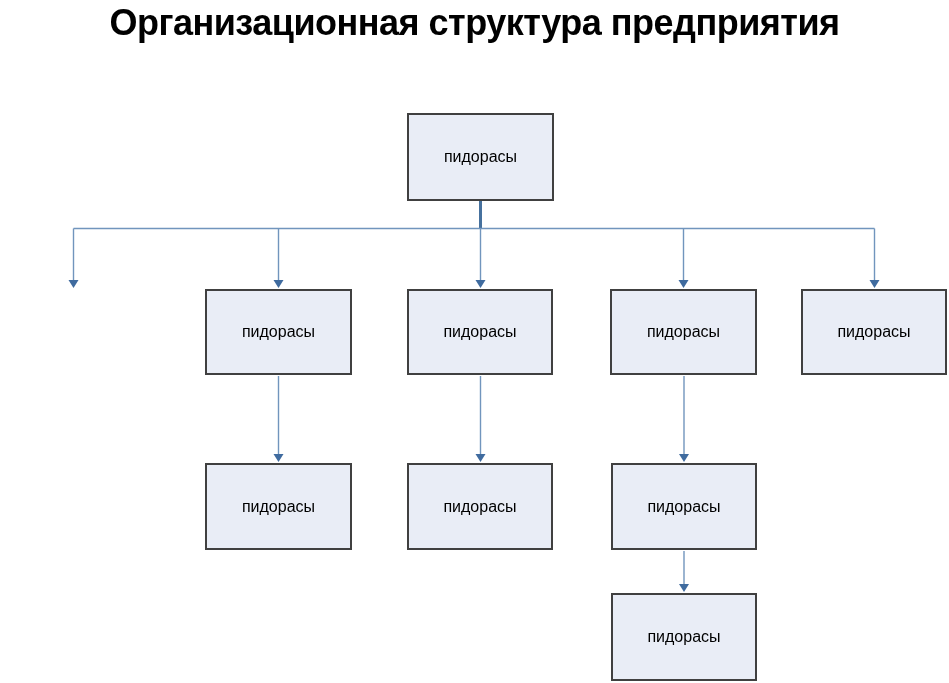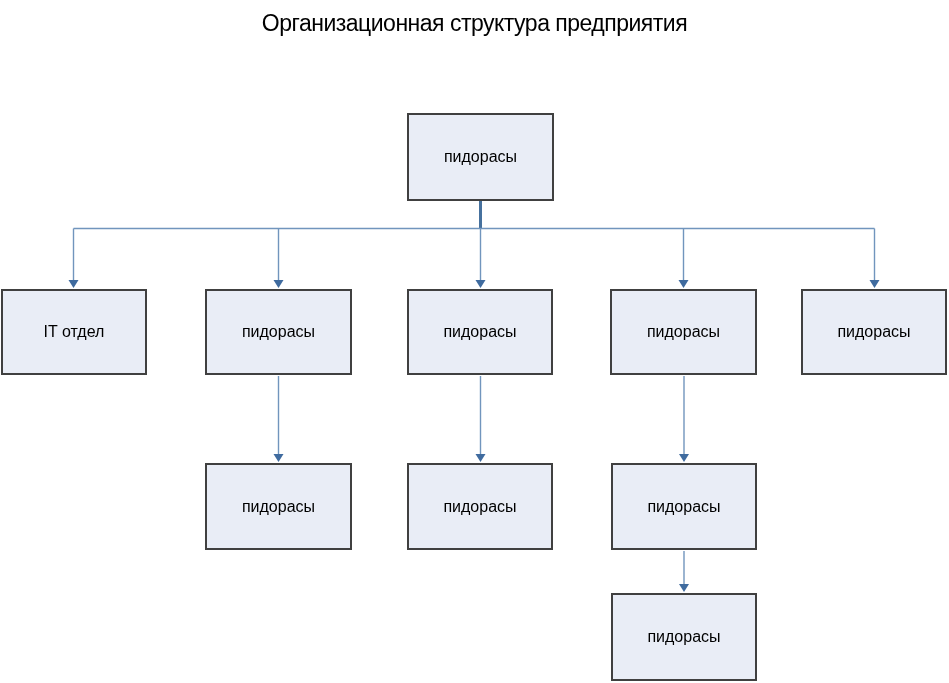--- a/index.html
+++ b/index.html
@@ -16,28 +16,28 @@
   .canvas {
     position: relative;
     width: 949px;
     height: 683px;
     background: var(--background);
     font-family: "Liberation Sans", sans-serif;
     overflow: hidden;
   }
   .diagram-title {
     position: absolute;
-    top: 10px;
+    top: 2px;
     left: 0;
     width: 100%;
     text-align: center;
-    font-size: 23px;
+    font-size: 36px;
     letter-spacing: -0.5px;
     color: var(--text);
-    font-weight: 400;
+    font-weight: 700;
     white-space: nowrap;
   }
   .connectors {
     position: absolute;
     top: 0; left: 0;
     width: 949px; height: 683px;
   }
   .conn { stroke: var(--connector-thin); stroke-width: 1.4; fill: none; }
   .stem { stroke: var(--connector-thick); stroke-width: 3; fill: none; }
   .arrowhead { fill: var(--arrowhead); stroke: none; }
@@ -85,23 +85,20 @@
     <polygon class="arrowhead" points="679,454 689,454 684,462"></polygon>
 
     <line class="conn" x1="684" y1="551" x2="684" y2="585"></line>
     <polygon class="arrowhead" points="679,584 689,584 684,592"></polygon>
   </svg>
 
   <div class="node" style="left:407px; top:113px; width:147px; height:88px;">
     <span>пидорасы</span>
   </div>
 
-  <div class="node" style="left:1px; top:289px; width:146px; height:86px;">
-    <span>IT отдел</span>
-  </div>
   <div class="node" style="left:205px; top:289px; width:147px; height:86px;">
     <span>пидорасы</span>
   </div>
   <div class="node" style="left:407px; top:289px; width:146px; height:86px;">
     <span>пидорасы</span>
   </div>
   <div class="node" style="left:610px; top:289px; width:147px; height:86px;">
     <span>пидорасы</span>
   </div>
   <div class="node" style="left:801px; top:289px; width:146px; height:86px;">

